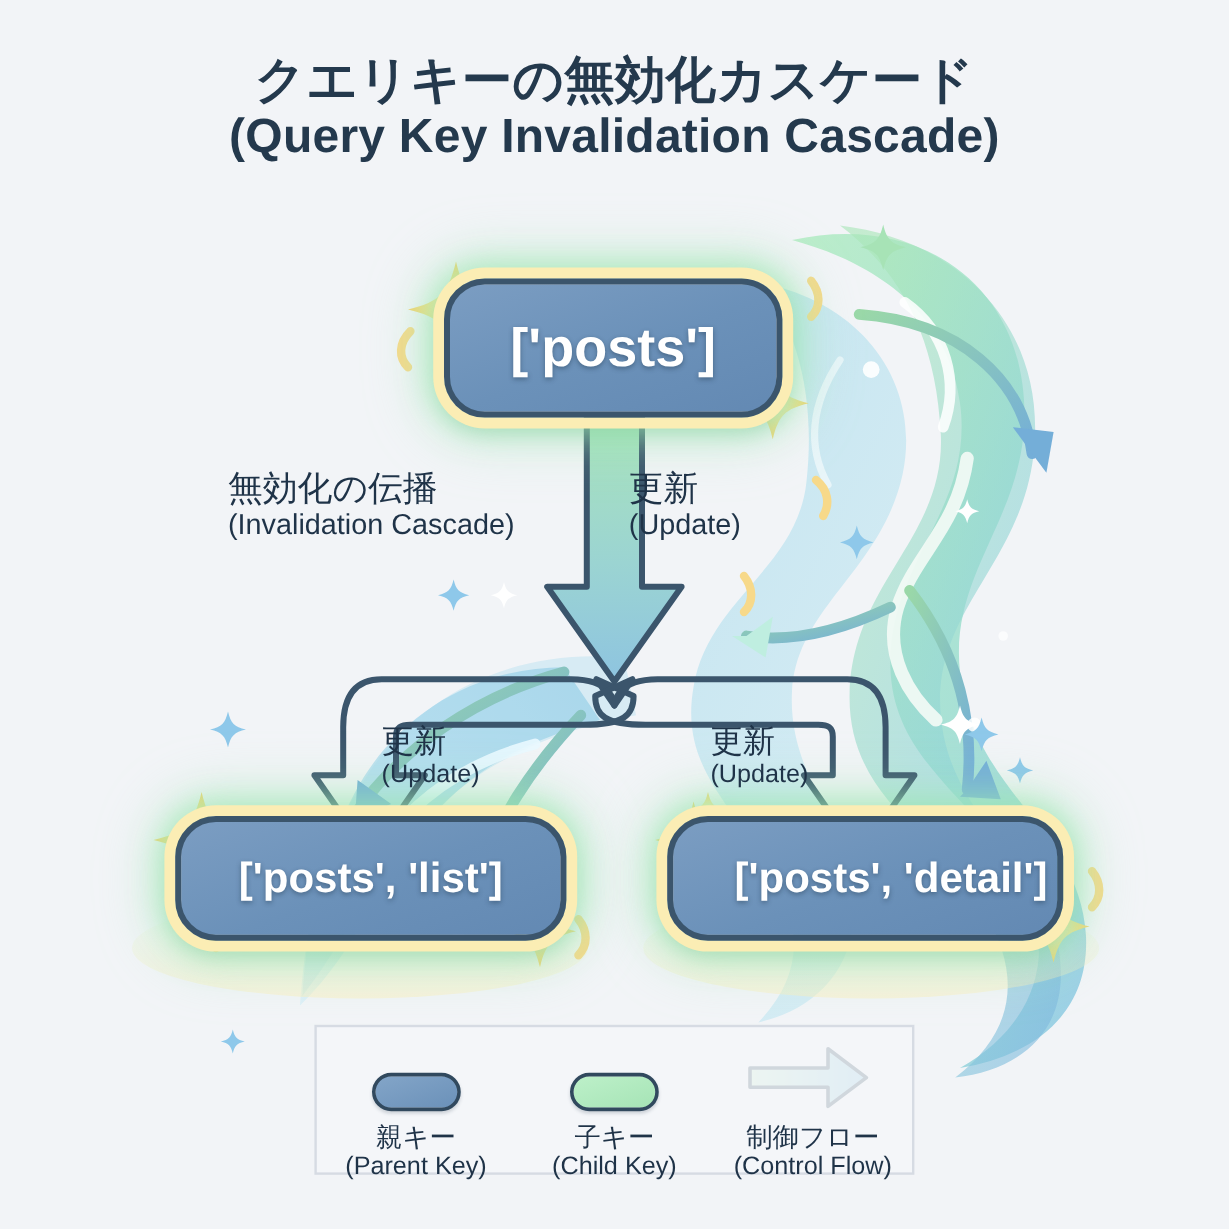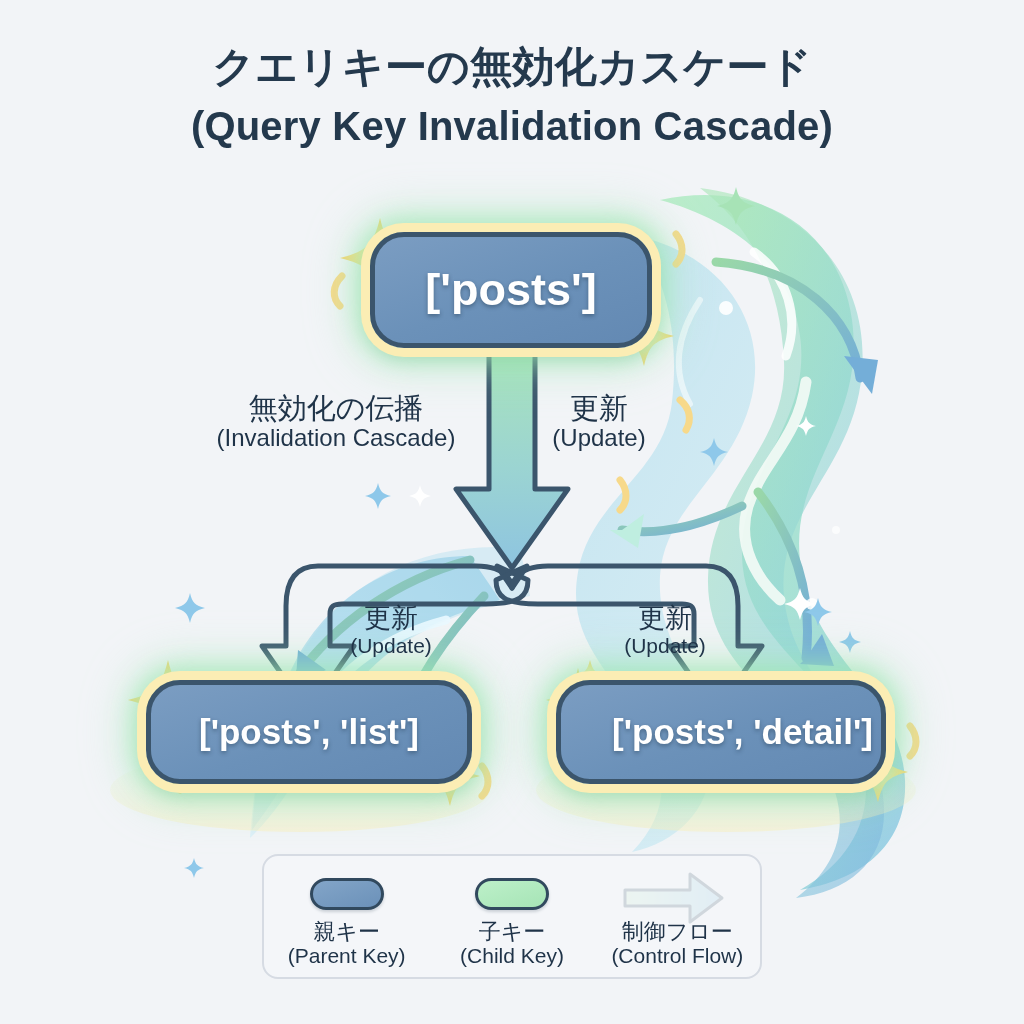--- a/index.html
+++ b/index.html
@@ -15,21 +15,21 @@
   #sparkles{position:absolute;left:0;top:0;width:1024px;height:1024px;pointer-events:none;}
 
   
   .title-block{
     position:absolute;left:0;top:44px;width:1024px;
     text-align:center;color:#24394d;
     font-weight:bold;line-height:1.08;
     letter-spacing:.2px;
   }
   .title-ja{font-size:42px;display:block;}
-  .title-en{font-size:40px;display:block;margin-top:16px;}
+  .title-en{font-size:40px;display:block;margin-top:4px;}
 
   
   .node{
     position:absolute;
     display:flex;align-items:center;justify-content:center;
     box-sizing:border-box;
     border:5px solid #3b556c;
     border-radius:34px;
     background:linear-gradient(160deg,#7b9dc2 0%,#6b91b9 52%,#6389b3 100%);
     color:#ffffff;
@@ -41,41 +41,41 @@
       0 0 46px 20px rgba(170,235,190,.40),
       0 8px 16px rgba(40,60,80,.22);
     z-index:6;
   }
   #node-parent{left:370px;top:232px;width:282px;height:116px;font-size:45px;align-items:center;}
   #node-list{left:146px;top:680px;width:326px;height:104px;font-size:35px;}
   #node-detail{left:556px;top:680px;width:330px;height:104px;font-size:35px;padding-left:43px;}
 
   
   .edge-label{
-    position:absolute;text-align:center;color:#1f3348;
+    position:absolute;color:#1f3348;
     line-height:1.12;z-index:7;
   }
   .edge-label .ja{display:block;font-size:29px;}
   .edge-label .en{display:block;font-size:24px;margin-top:1px;}
   .edge-label.small .ja{font-size:27px;}
   .edge-label.small .en{font-size:21px;}
 
   #label-cascade{left:190px;top:392px;width:292px;}
   #label-update-main{left:524px;top:392px;width:150px;}
   #label-update-left{left:318px;top:603px;width:146px;}
   #label-update-right{left:592px;top:603px;width:146px;}
 
   
   #legend{
     position:absolute;left:262px;top:854px;width:500px;height:125px;
     box-sizing:border-box;
-    border:2px solid #d6dbe3;border-radius:16px;
+    border:2px solid #d6dbe3;border-radius:0;
     background:rgba(244,246,249,.82);
     display:flex;align-items:flex-start;justify-content:space-around;
-    padding-top:20px;
+    padding-top:36px;
     z-index:8;
   }
   .legend-item{
     display:flex;flex-direction:column;align-items:center;width:150px;
   }
   .legend-swatch{height:36px;display:flex;align-items:center;justify-content:center;}
   .pill{
     width:74px;height:32px;border-radius:16px;
     border:3px solid #31495e;box-sizing:border-box;
     box-shadow:0 2px 3px rgba(40,60,80,.2);

